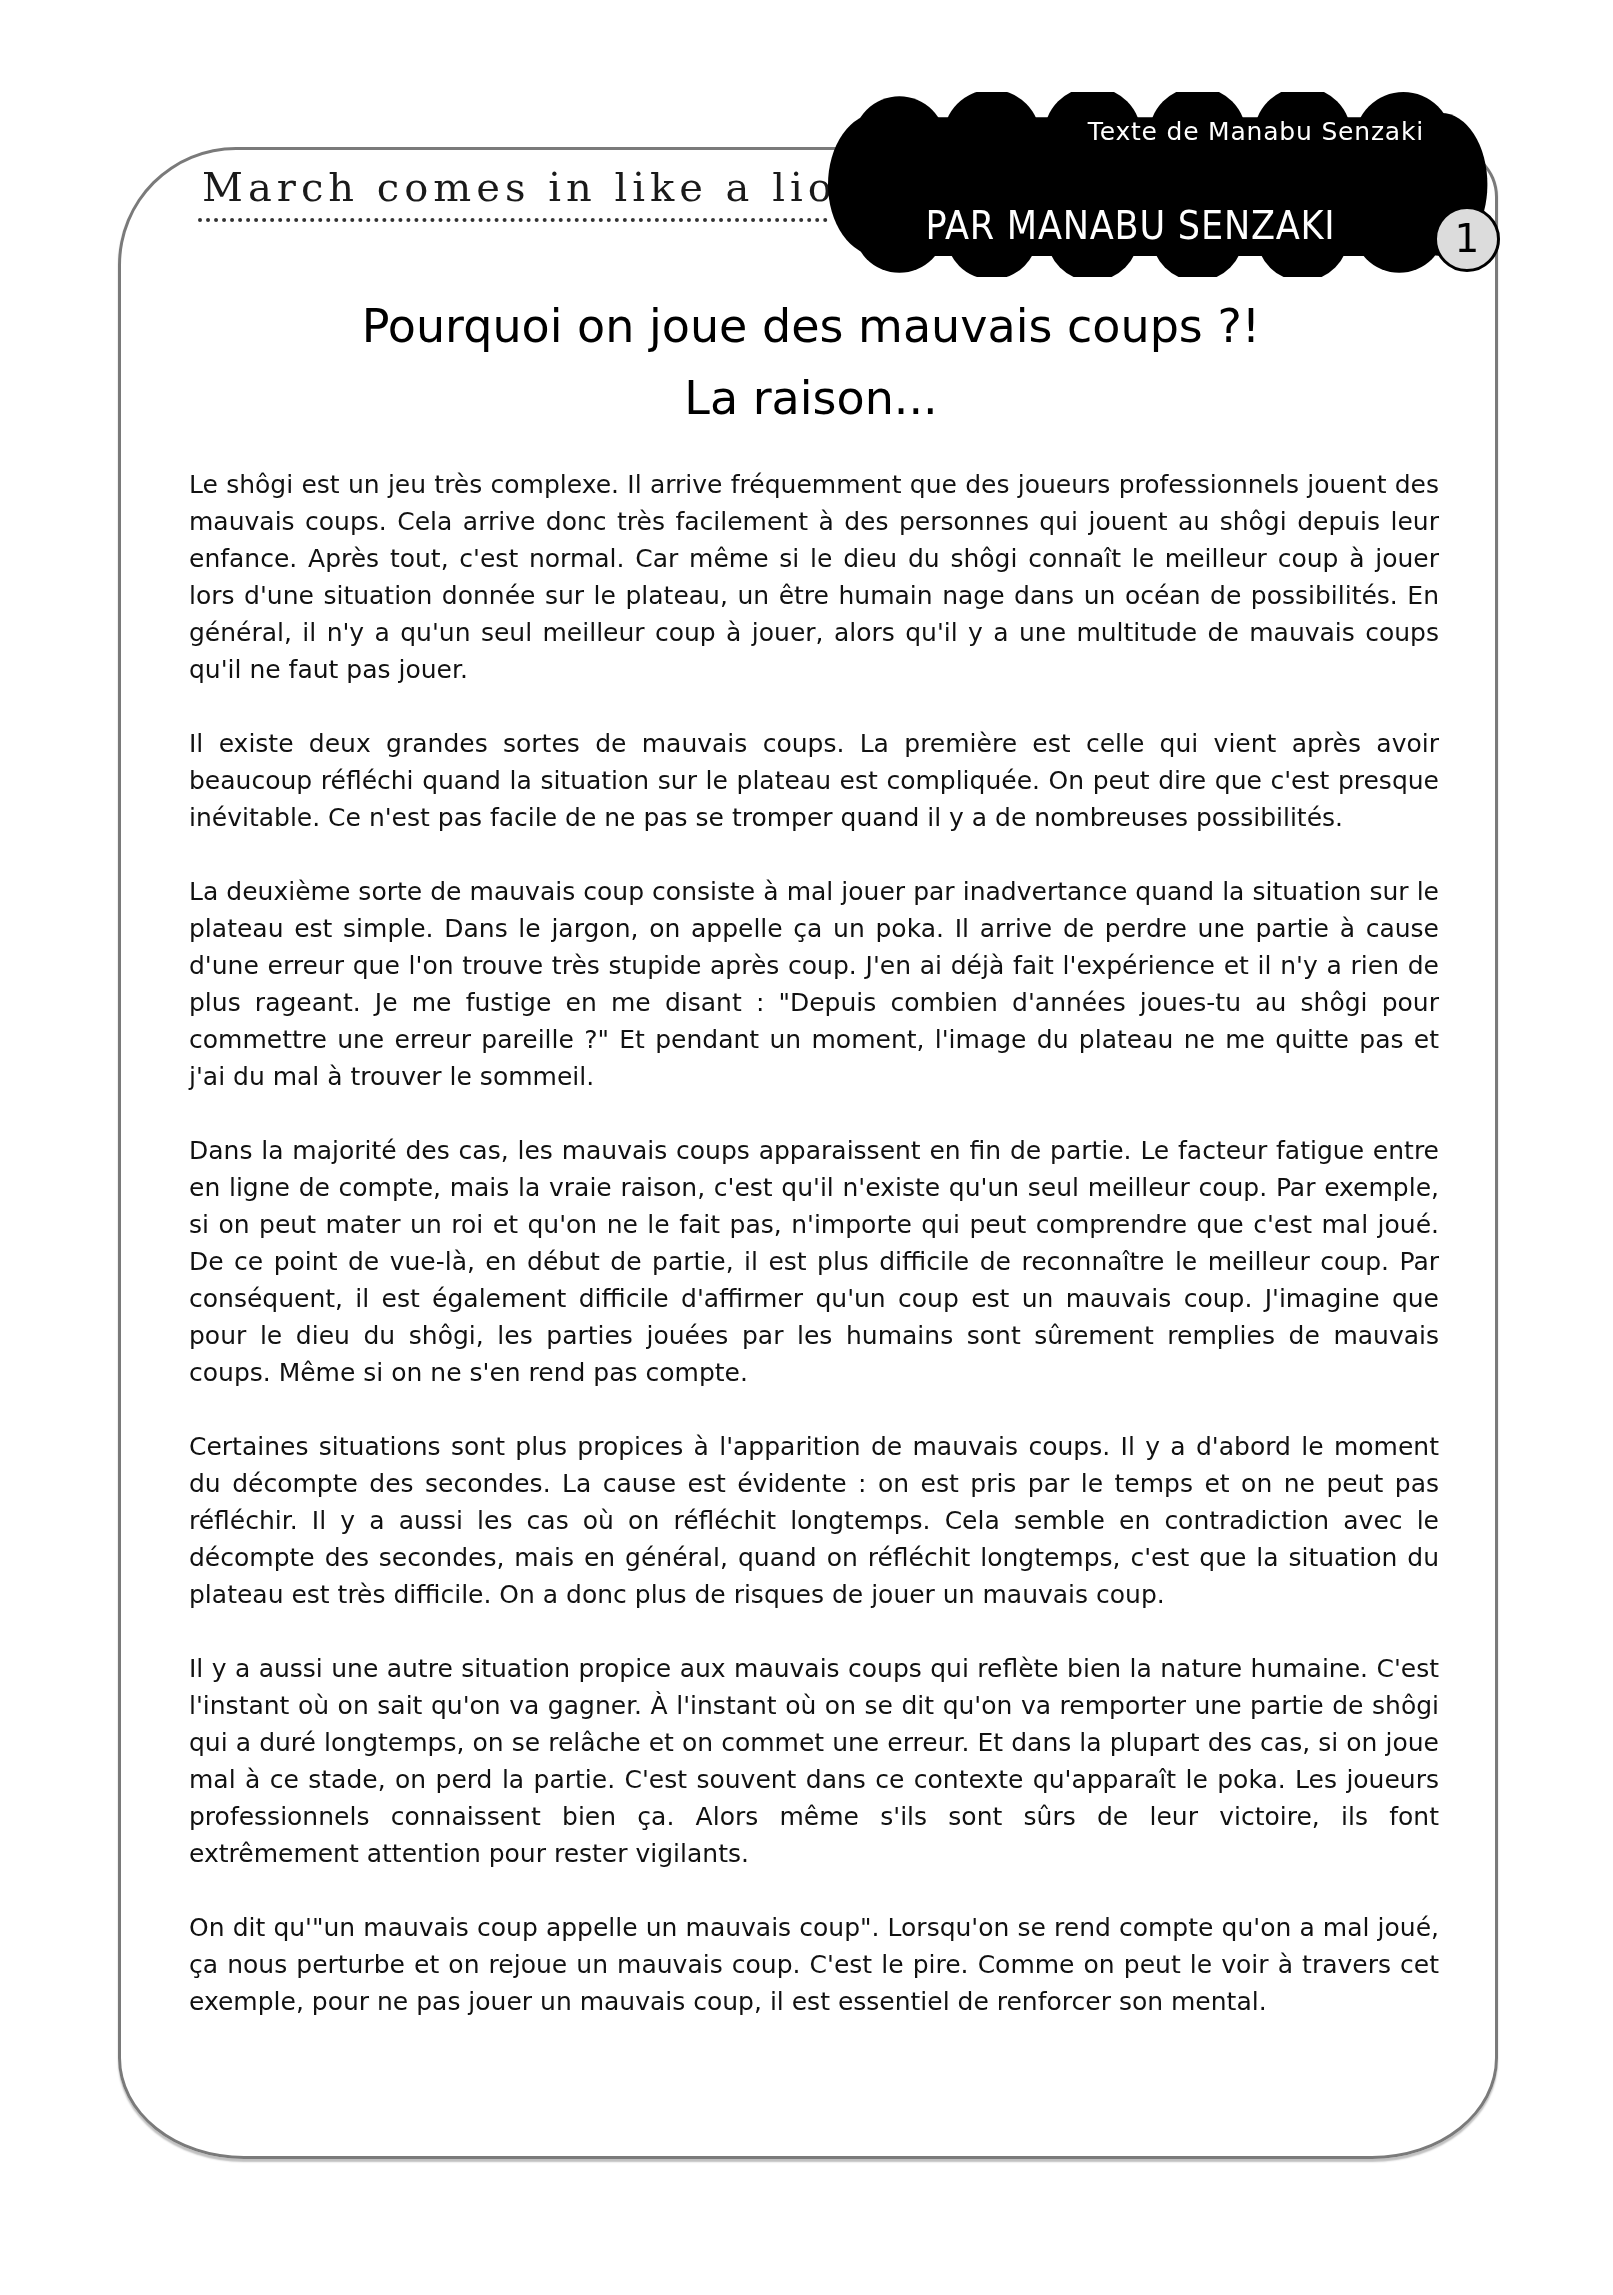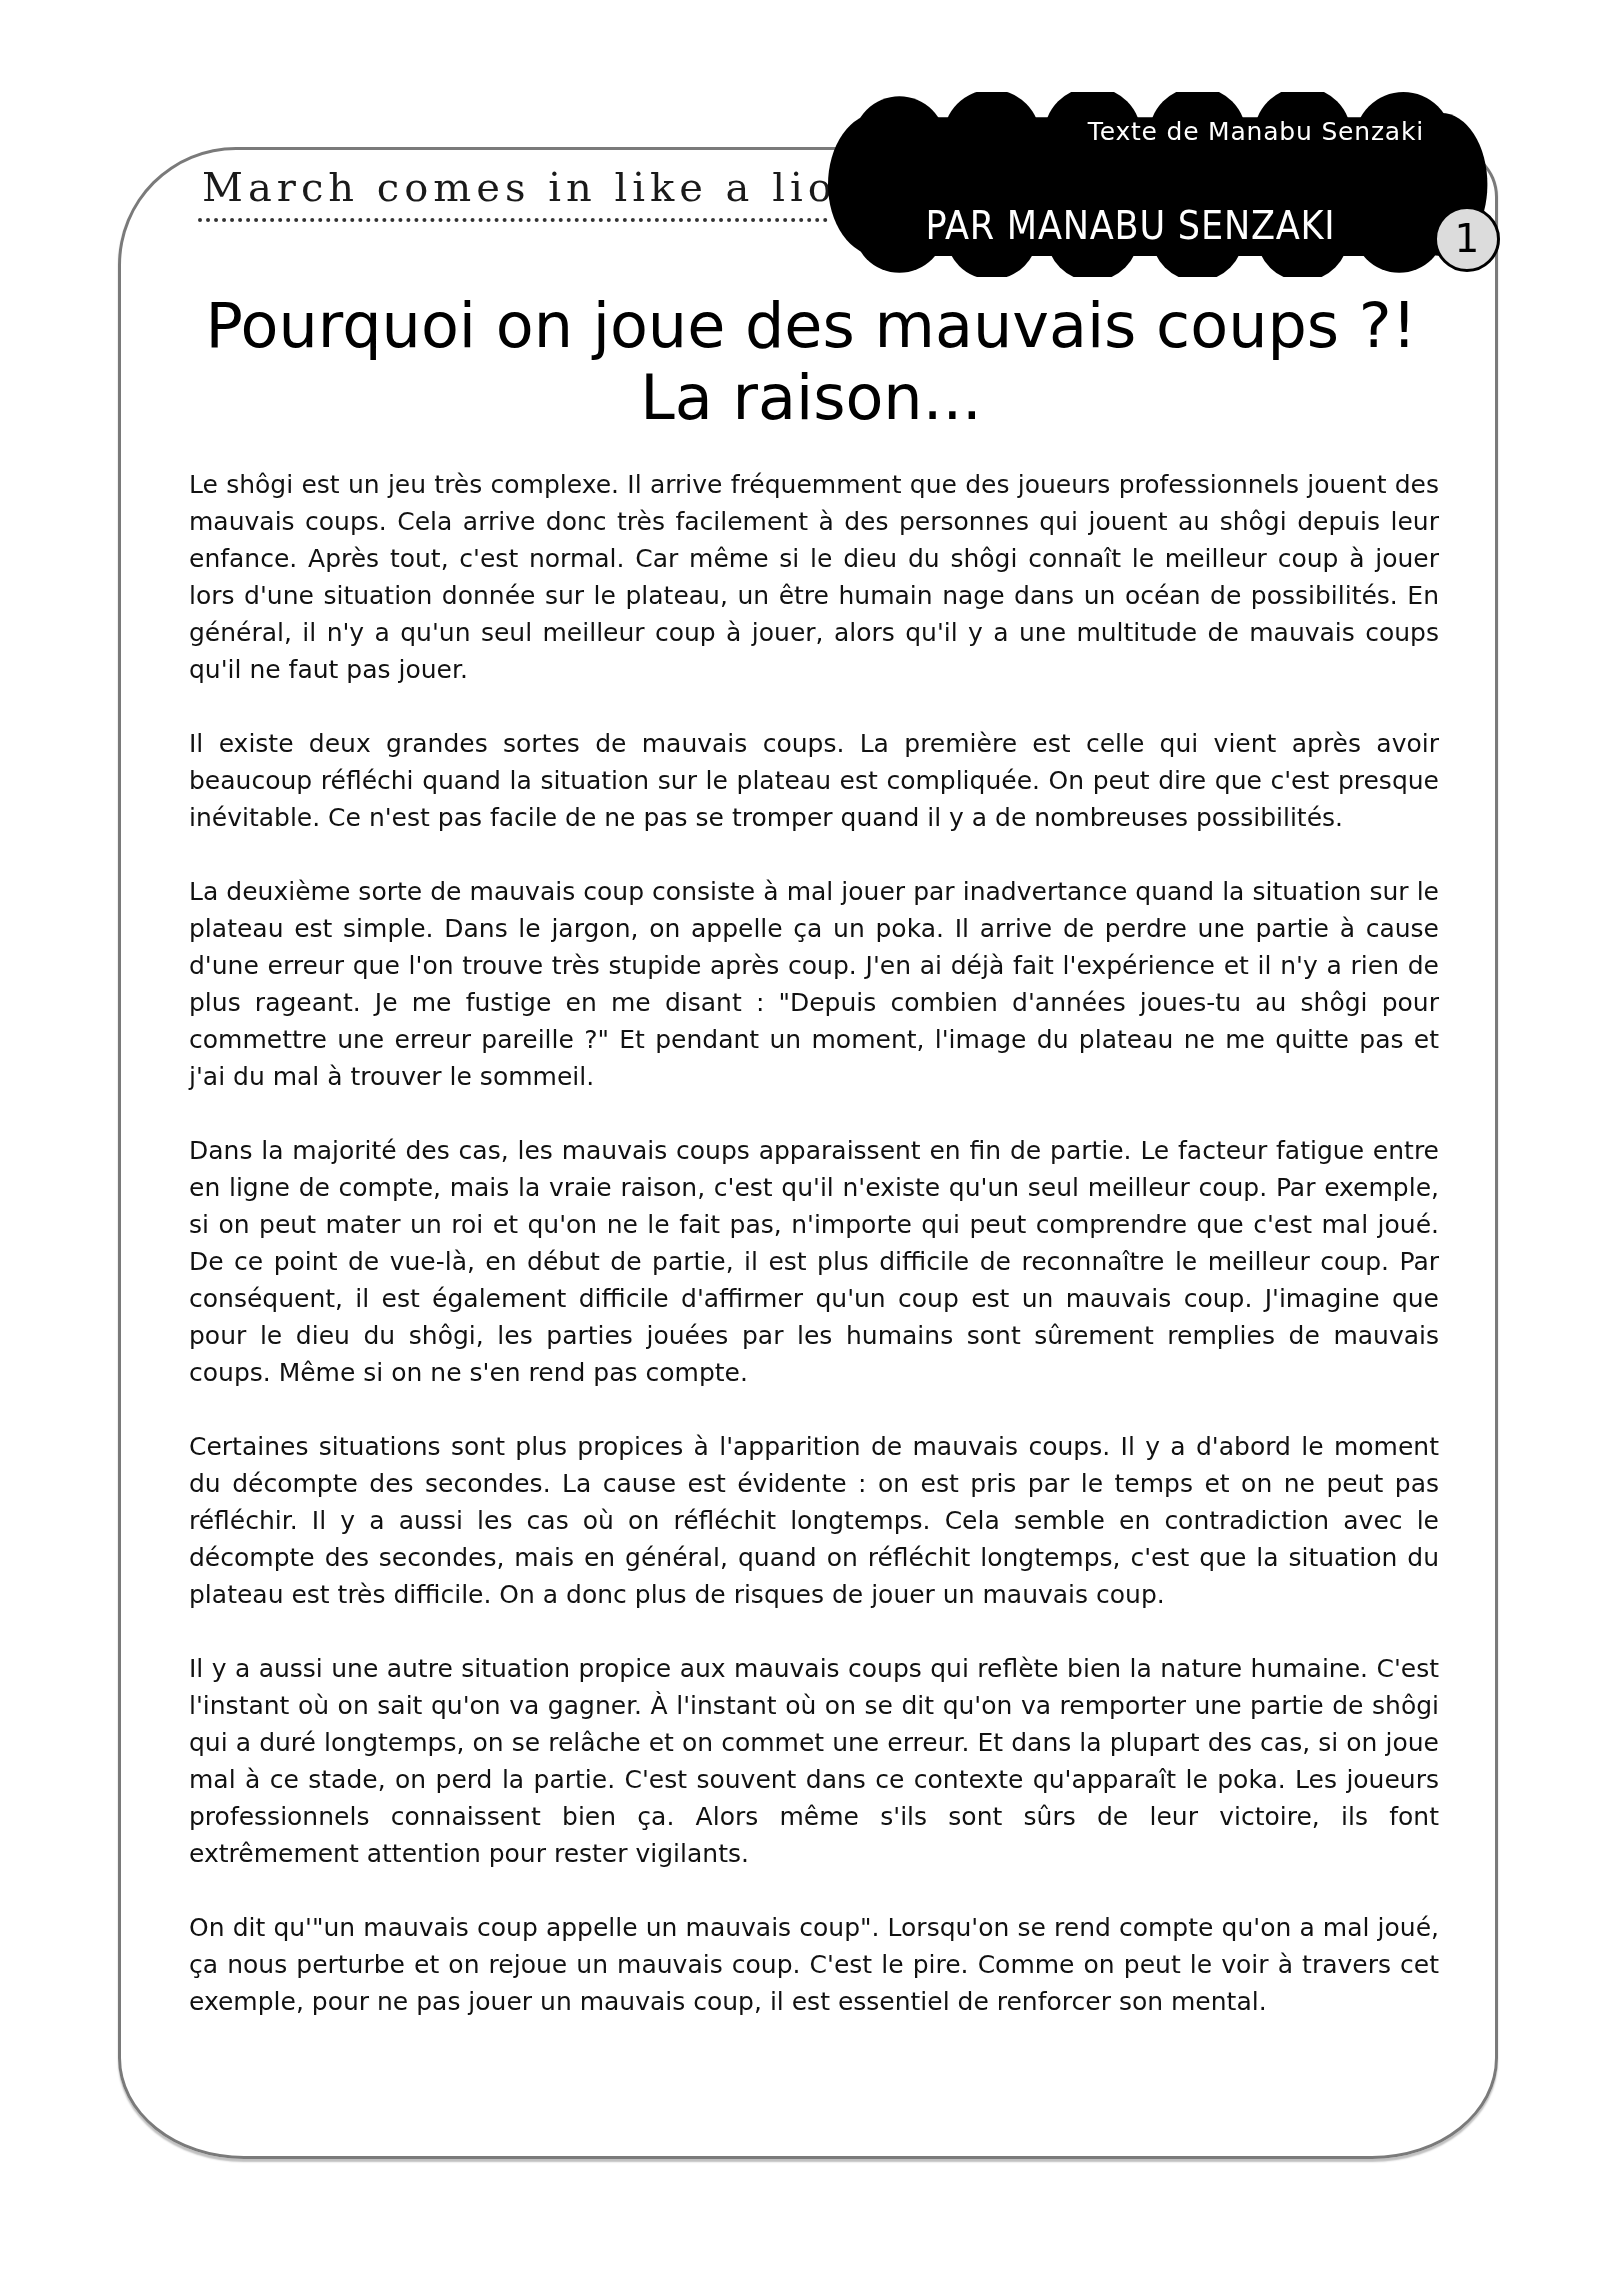--- a/index.html
+++ b/index.html
@@ -17,21 +17,21 @@
   .badge .credit { position:absolute; right:76px; top:25px; color:#fff; font-size:25px;
                    font-family:"DejaVu Sans", sans-serif; letter-spacing:0.8px;margin-left:28px; }
   .badge .t1, .badge .t2 { position:absolute; left:0; width:605px; text-align:center; color:#fff;
                    font-family:"DejaVu Sans Condensed","DejaVu Sans", sans-serif; font-size:39px; letter-spacing:0.8px; }
   .badge .t1 { top:64px; }
   .badge .t2 { top:111px; }
   .num { position:absolute; left:1434px; top:206px; width:66px; height:66px; border-radius:50%;
          background:#dcdcdc; border:3.4px solid #000; box-sizing:border-box; text-align:center;
          font-size:39px; line-height:59px; color:#000; font-family:"DejaVu Sans", sans-serif; }
   .title { position:absolute; left:168px; top:290px; width:1286px; text-align:center;
-           font-size:62px; line-height:72px; color:#000; font-family:"DejaVu Sans", sans-serif; }
+           font-size:46px; line-height:72px; color:#000; font-family:"DejaVu Sans", sans-serif; }
   .body { position:absolute; left:189px; top:464px; width:1250px;
           font-size:25px; line-height:37px; text-align:justify; color:#111;
           font-family:"DejaVu Sans", sans-serif; }
   .body p { margin:2px 0 37px 0; text-align:justify; }
 </style>
 </head>
 <body>
 
 <div class="frame"></div>
 

